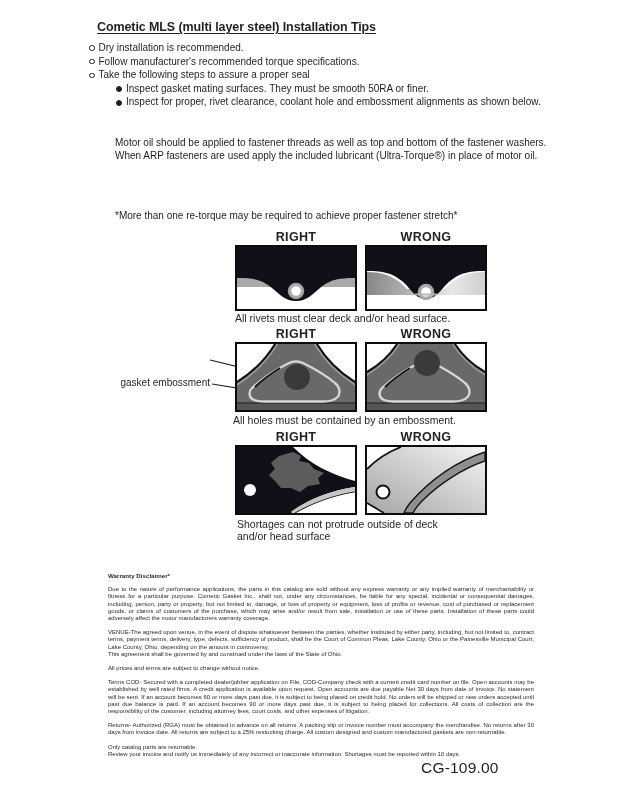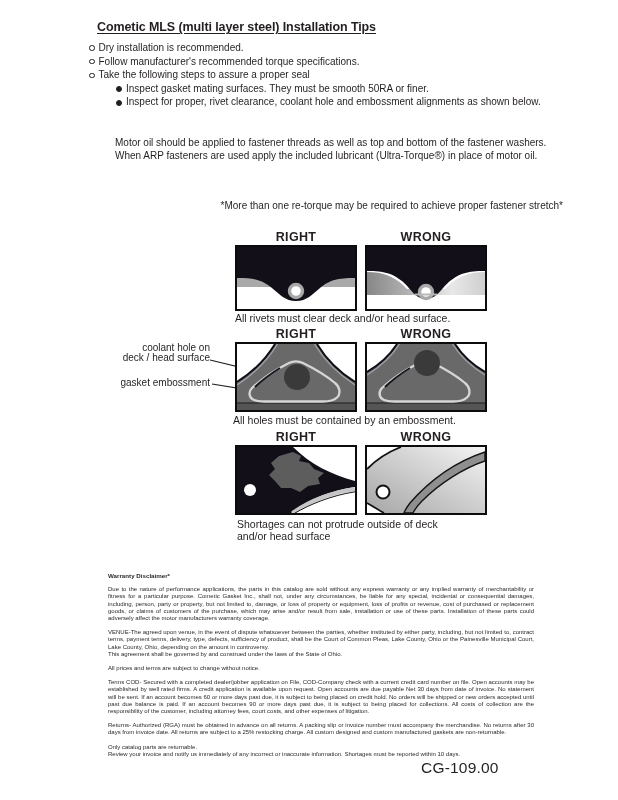--- a/index.html
+++ b/index.html
@@ -14,21 +14,21 @@
   }
   .bullets{left:89px;top:41px;font-size:10px;line-height:13.6px;}
   .b-row{display:flex;align-items:flex-start;white-space:nowrap;}
   .b-row .mk{flex:0 0 auto;width:3.5px;height:3.5px;border:1px solid #231f20;border-radius:50%;margin:4.4px 4px 0 0;}
   .b-sub{margin-left:27px;}
   .b-sub .mk{background:#231f20;border-color:#231f20;width:4px;height:4px;}
   .diesel-h{left:91px;top:117px;font-size:12px;font-weight:bold;white-space:nowrap;}
   .para{left:91px;width:448px;font-size:10px;line-height:13.3px;margin-left:24px;}
   .p1{top:136px;}
   .p2{top:166px;}
-  .note{top:199px;white-space:nowrap;text-align:right;}
+  .note{top:209px;white-space:nowrap;}
   .rw-label{width:122px;text-align:center;font-size:12.5px;font-weight:bold;letter-spacing:0.3px;white-space:nowrap;}
   .figbox{width:122px;border:2px solid #0c0c0c;background:#fff;box-sizing:border-box;line-height:0;}
   .h66{height:66px;} .h70{height:70px;}
   .cap{font-size:10.5px;line-height:12.3px;white-space:nowrap;}
   .callout{left:60px;width:150px;text-align:right;font-size:10px;line-height:9.8px;}
   .disc{left:108px;top:572px;width:426px;font-size:6px;line-height:7.2px;color:#2a2a2a;text-align:justify;}
   .disc .dh{font-weight:bold;font-size:6.2px;margin:0 0 7px 0;text-align:left;}
   .disc p{margin:0 0 7px 0;}
   .disc p.tight{margin:0;}
   .footer-code{left:389px;top:759px;font-size:15.5px;letter-spacing:0.2px;white-space:nowrap;margin-left:32px;}
@@ -96,24 +96,20 @@
       <circle cx="59" cy="45" r="6.5" fill="#ffffff" stroke="#a8a8a8" stroke-width="3.4"></circle>
       <path d="M48,47.5 H70" stroke="#b8b8b8" stroke-width="2"></path>
     </svg>
   </div>
 
   <div class="abs cap" style="left:235px;top:312px;">All rivets must clear deck and/or head surface.</div>
 
   <div class="abs rw-label" style="left:235px;top:327px;">RIGHT</div>
   <div class="abs rw-label" style="left:365px;top:327px;">WRONG</div>
 
-  <div class="abs callout" style="top:343px;">
-    <div>coolant hole on</div>
-    <div>deck / head surface</div>
-  </div>
   <div class="abs callout" style="top:378px;">
     <div>gasket embossment</div>
   </div>
 
   <svg class="abs" style="left:205px;top:355px;" width="95" height="42" viewBox="0 0 95 42">
     <line x1="5" y1="5" x2="88" y2="25" stroke="#231f20" stroke-width="1.2"></line>
     <line x1="7" y1="29" x2="57" y2="37" stroke="#231f20" stroke-width="1.2"></line>
   </svg>
 
   <div class="abs figbox h70" style="left:235px;top:342px;">

